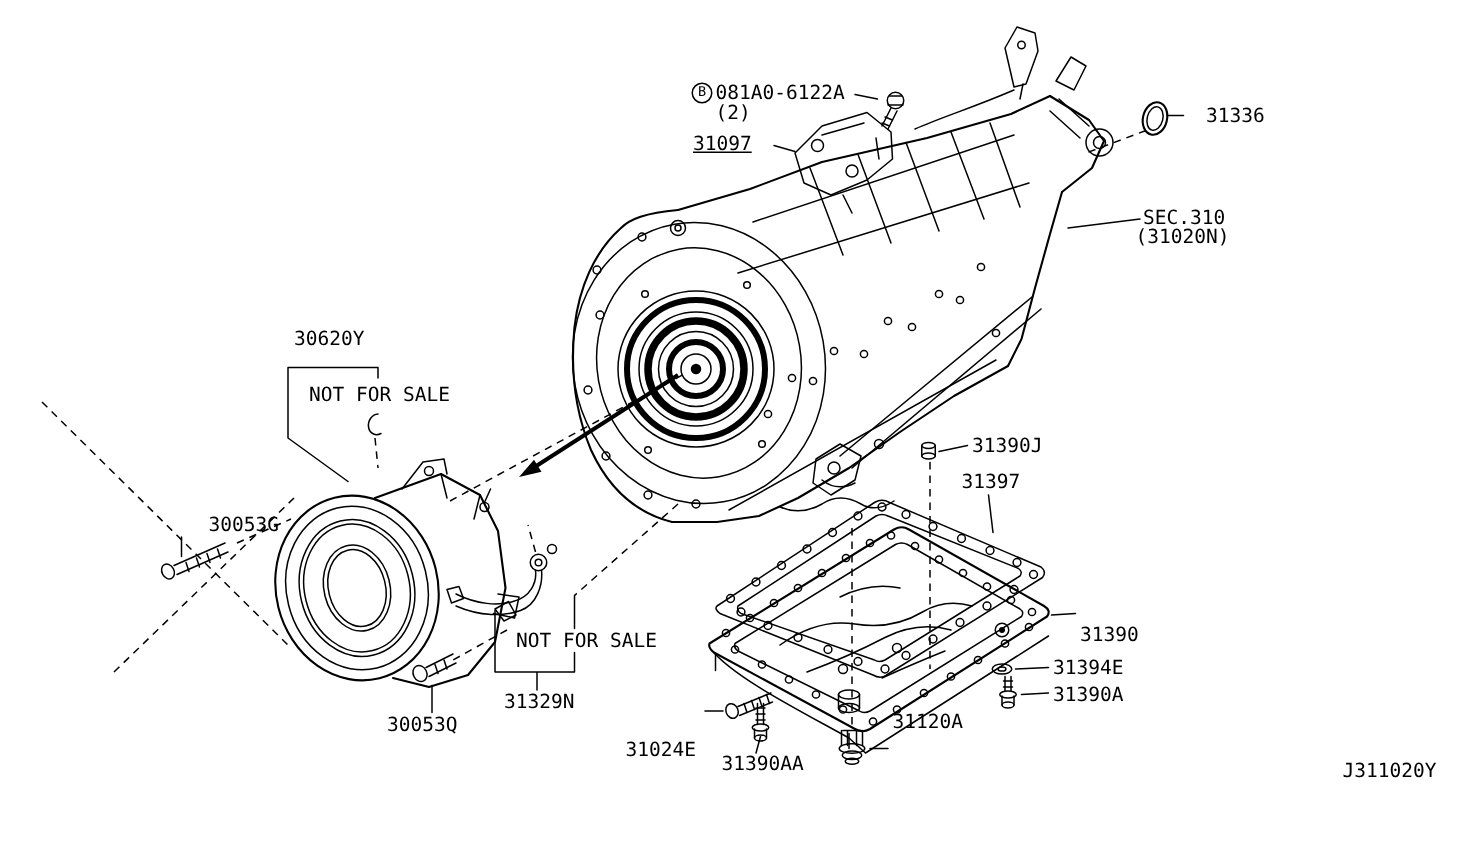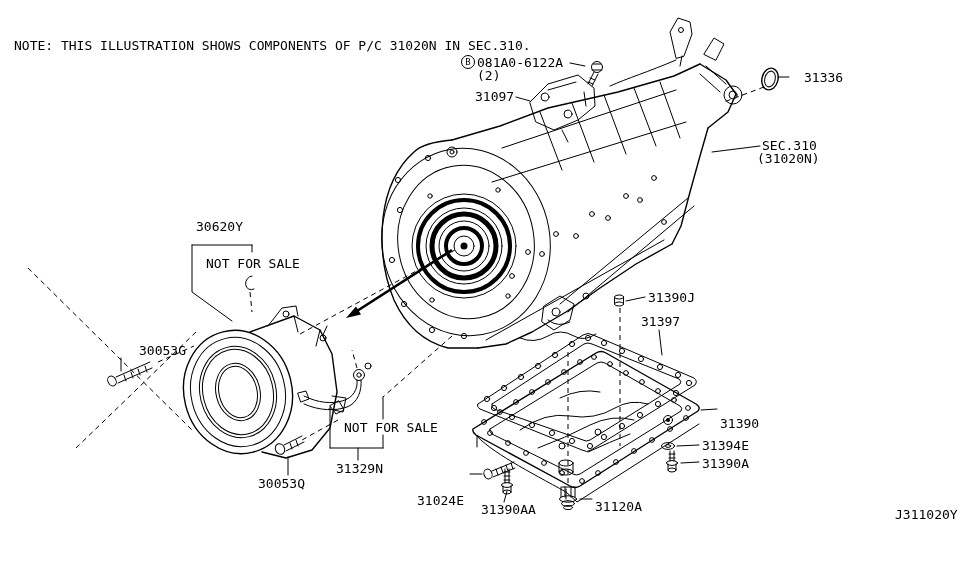--- a/index.html
+++ b/index.html
@@ -329,43 +329,42 @@
       <path class="ln" d="M507,491 L504,502"></path>
       <path class="ln" d="M580,499 L592,499"></path>
       <path class="ln" d="M626,301 L645,297"></path>
       <path class="ln" d="M659,330 L662,355"></path>
       <path class="ln" d="M701,410 L717,409"></path>
       <path class="ln" d="M677,446 L699,445"></path>
       <path class="ln" d="M681,463 L699,462"></path>
     </g>
   </svg>
 
-  <div class="lbl" style="left:14px;top:39px;">NOTE: THIS ILLUSTRATION SHOWS COMPONENTS OF P/C 31020N IN SEC.310.</div>
 
   <div class="lbl refrow" style="left:461px;top:55px;">
     <span class="bcirc">B</span><span>081A0-6122A</span>
   </div>
   <div class="lbl" style="left:477px;top:69px;">(2)</div>
 
-  <div class="lbl" style="left:475px;top:90px;">31097</div>
+  <div class="lbl" style="left:462px;top:90px;text-decoration:underline;">31097</div>
   <div class="lbl" style="left:792px;top:71px;margin-left:12px;">31336</div>
   <div class="lbl" style="left:762px;top:139px;">SEC.310</div>
   <div class="lbl" style="left:757px;top:152px;">(31020N)</div>
 
   <div class="lbl" style="left:196px;top:220px;">30620Y</div>
   <div class="lbl" style="left:206px;top:257px;">NOT FOR SALE</div>
   <div class="lbl" style="left:94px;top:344px;margin-left:45px;">30053G</div>
 
   <div class="lbl" style="left:344px;top:421px;">NOT FOR SALE</div>
   <div class="lbl" style="left:336px;top:462px;">31329N</div>
   <div class="lbl" style="left:258px;top:477px;">30053Q</div>
 
   <div class="lbl" style="left:417px;top:494px;">31024E</div>
   <div class="lbl" style="left:481px;top:503px;">31390AA</div>
-  <div class="lbl" style="left:595px;top:500px;text-align:center;">31120A</div>
+  <div class="lbl" style="left:595px;top:475px;text-align:center;">31120A</div>
 
   <div class="lbl" style="left:648px;top:291px;">31390J</div>
   <div class="lbl" style="left:641px;top:315px;">31397</div>
   <div class="lbl" style="left:720px;top:417px;">31390</div>
   <div class="lbl" style="left:702px;top:439px;">31394E</div>
   <div class="lbl" style="left:702px;top:457px;">31390A</div>
 
   <div class="lbl" style="left:895px;top:508px;text-align:center;">J311020Y</div>
 </div>
 

